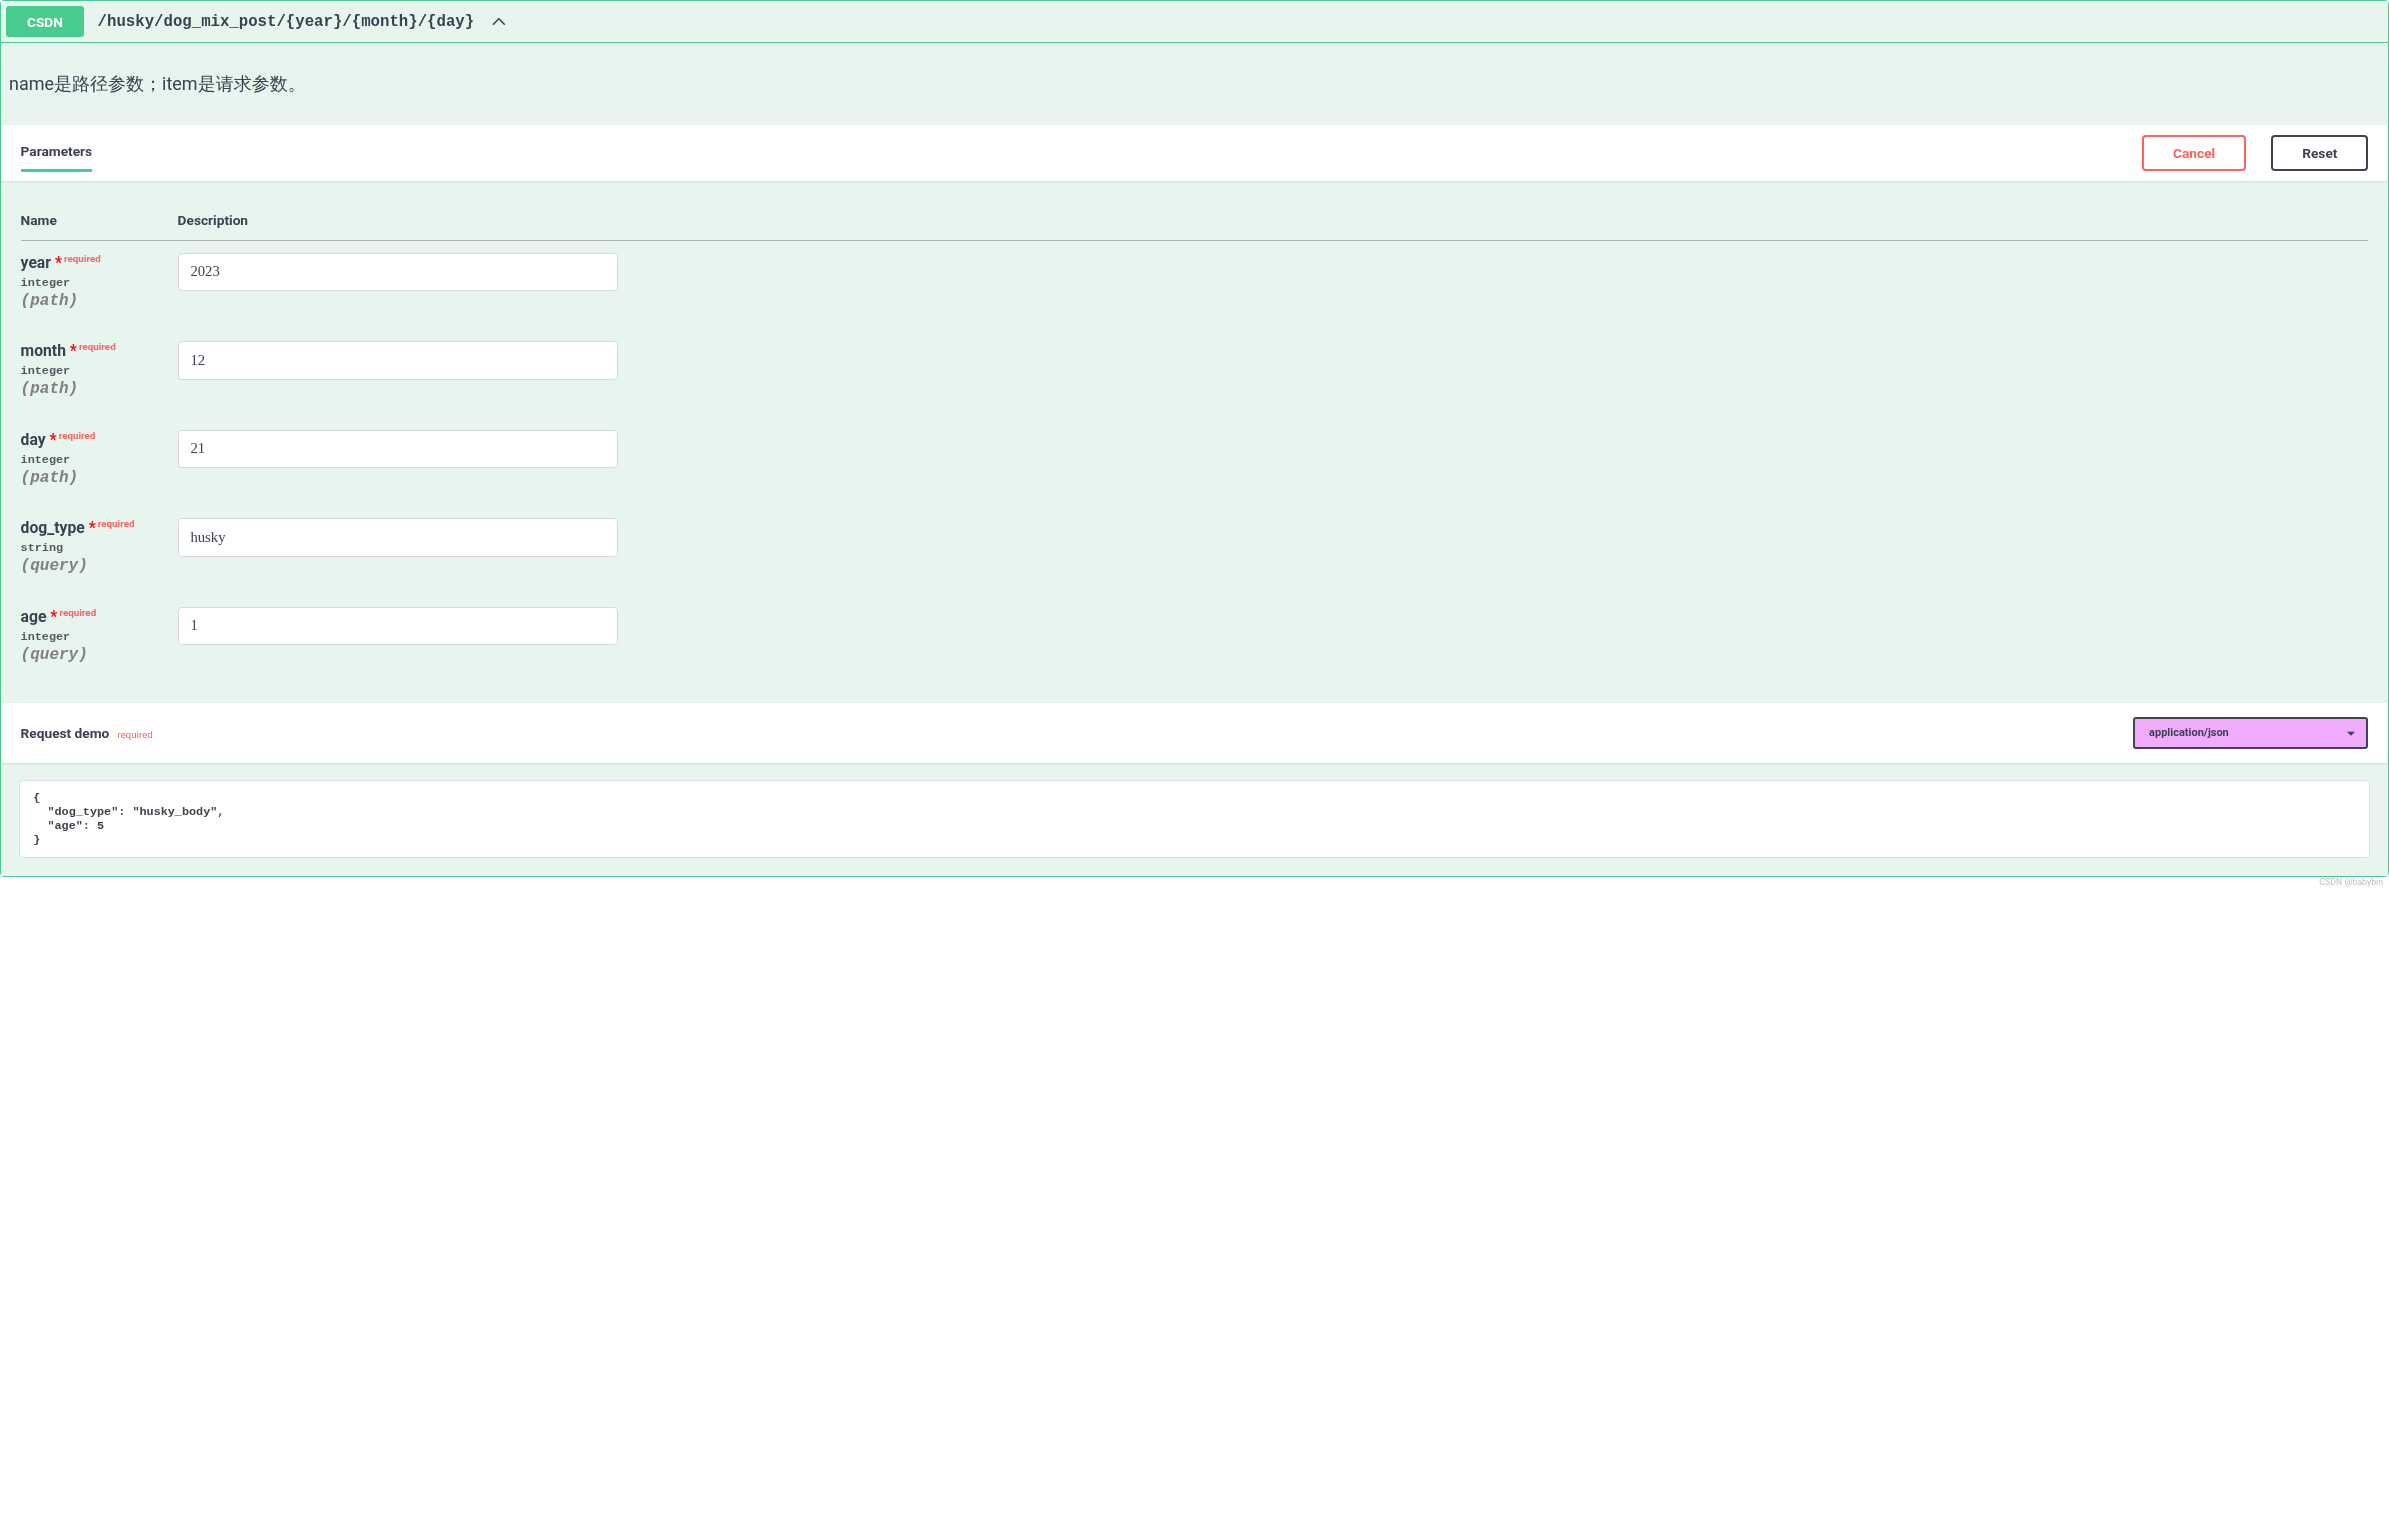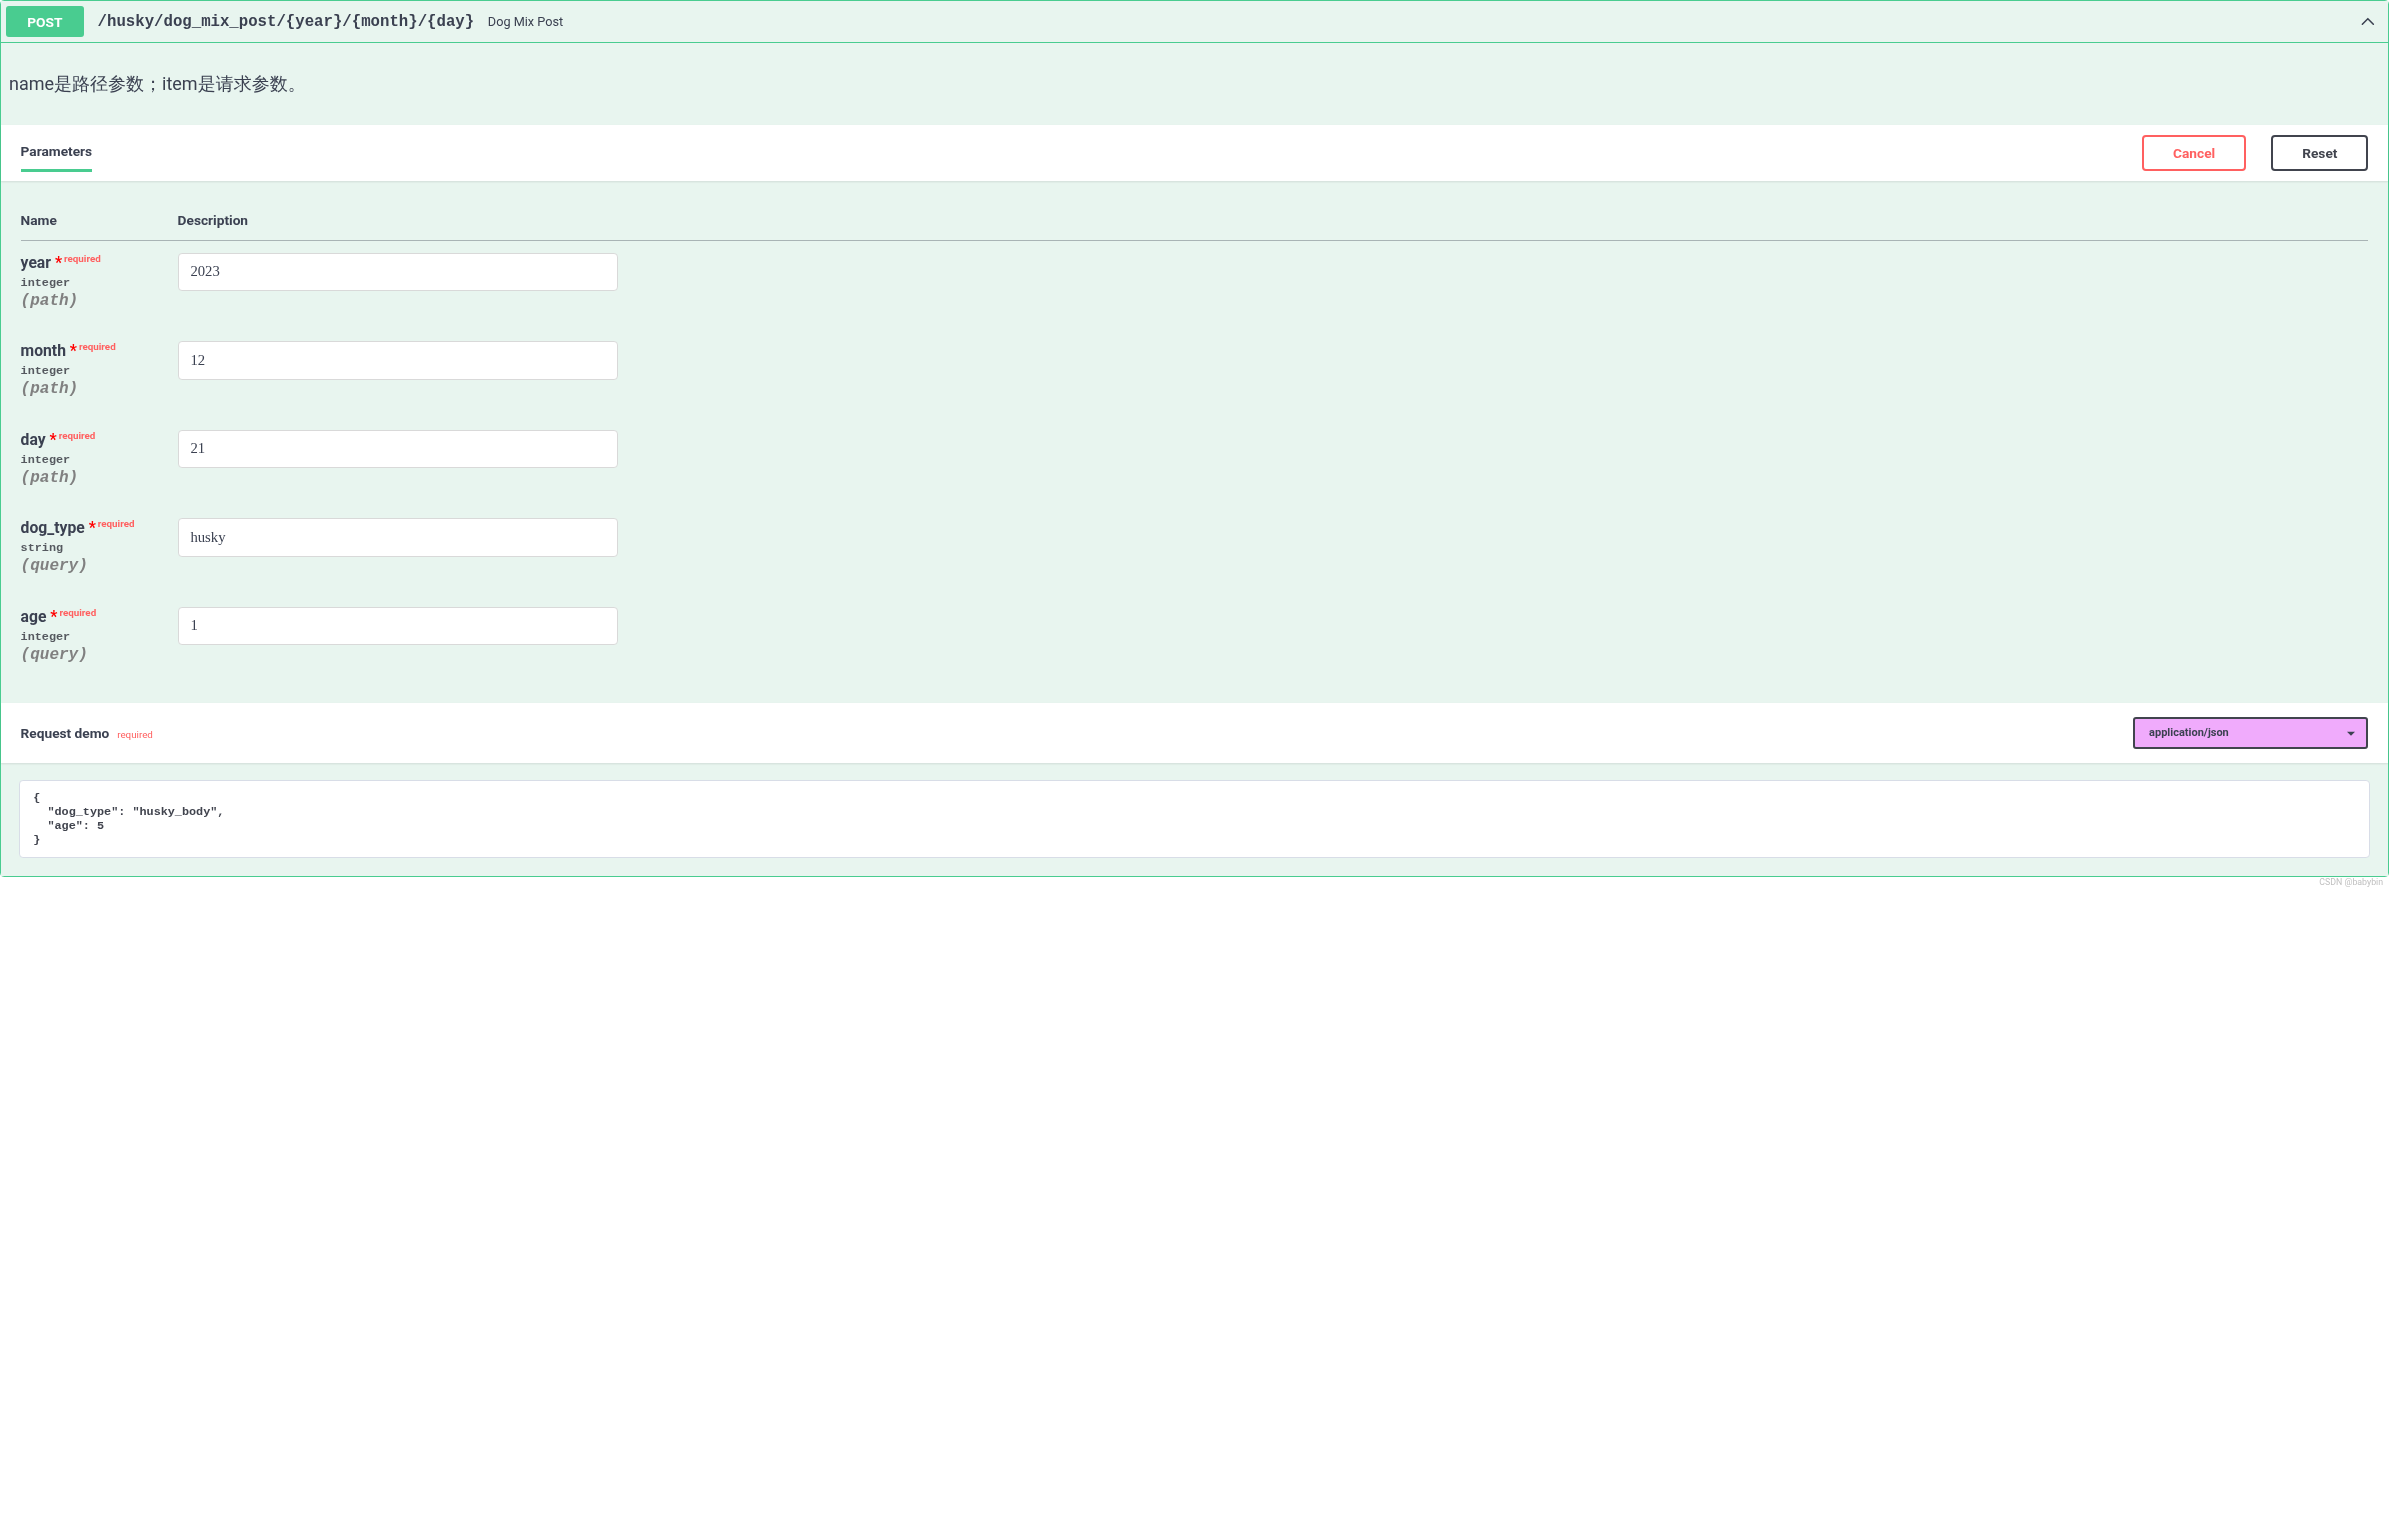--- a/index.html
+++ b/index.html
@@ -220,23 +220,22 @@
     text-align: right;
     padding-right: 5.9px;
   }
 </style>
 </head>
 <body>
 
 <div class="opblock">
 
   <div class="opblock-summary">
-    <span class="opblock-summary-method">POST</span>
+    <span class="opblock-summary-method">CSDN</span>
     <span class="opblock-summary-path">/husky/dog_mix_post/{year}/{month}/{day}</span>
-    <span class="opblock-summary-description">Dog Mix Post</span>
     <span class="opblock-summary-arrow">
       <svg width="15.7" height="15.7" viewBox="0 0 20 20">
           <path d="M3 13 L10 6 L17 13" stroke="#3b4151" stroke-width="2" fill="none" stroke-linecap="round" stroke-linejoin="round"></path>
         </svg>
     </span>
   </div>
 
   <div class="opblock-body">
 
     <div class="opblock-description">name是路径参数；item是请求参数。</div>

